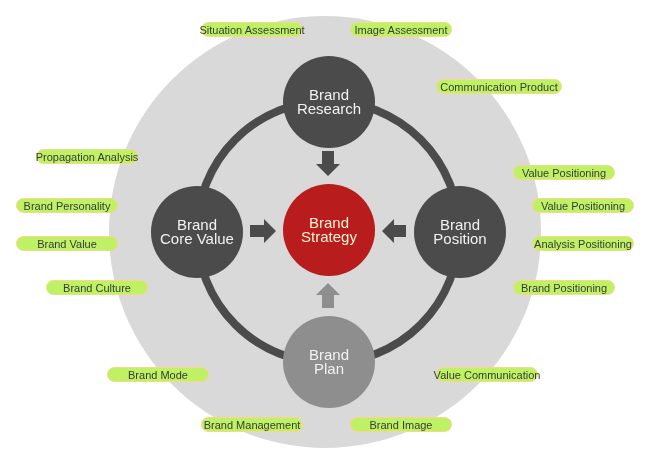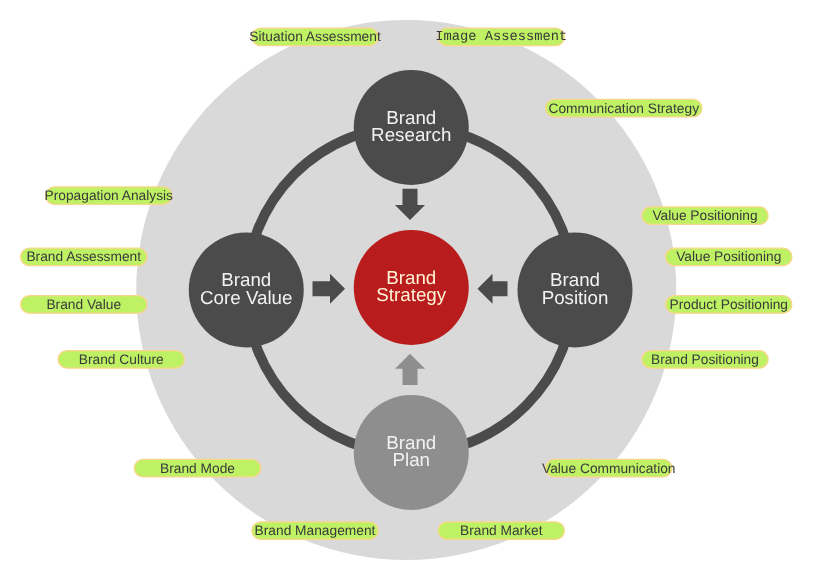--- a/index.html
+++ b/index.html
@@ -35,27 +35,27 @@
 Research</div>
   <div class="node dark" style="left:151px;top:186px;width:92px;height:92px;">Brand
 Core Value</div>
   <div class="node dark" style="left:414px;top:186px;width:92px;height:92px;">Brand
 Position</div>
   <div class="node light" style="left:283px;top:316px;width:92px;height:92px;">Brand
 Plan</div>
   <div class="node center" style="left:283px;top:184px;width:92px;height:92px;">Brand Strategy</div>
 
   <div class="pill" style="left:201px;top:22px;">Situation Assessment</div>
-  <div class="pill" style="left:350px;top:22px;font-family:Liberation Mono, monospace;">Image Assessment</div>
-  <div class="pill" style="left:436px;top:79px;width:126px;">Communication Strategy</div>
+  <div class="pill" style="left:350px;top:22px;">Image Assessment</div>
+  <div class="pill" style="left:436px;top:79px;width:126px;">Communication Product</div>
   <div class="pill" style="left:36px;top:149px;">Propagation Analysis</div>
   <div class="pill" style="left:513px;top:149px;margin-top:16px;">Value Positioning</div>
-  <div class="pill" style="left:16px;top:198px;">Brand Assessment</div>
+  <div class="pill" style="left:16px;top:198px;">Brand Personality</div>
   <div class="pill" style="left:532px;top:198px;">Value Positioning</div>
   <div class="pill" style="left:16px;top:236px;text-align:right;">Brand Value</div>
-  <div class="pill" style="left:532px;top:236px;">Product Positioning</div>
+  <div class="pill" style="left:532px;top:236px;">Analysis Positioning</div>
   <div class="pill" style="left:46px;top:280px;">Brand Culture</div>
   <div class="pill" style="left:513px;top:280px;">Brand Positioning</div>
   <div class="pill" style="left:107px;top:367px;">Brand Mode</div>
   <div class="pill" style="left:436px;top:367px;">Value Communication</div>
   <div class="pill" style="left:201px;top:417px;">Brand Management</div>
-  <div class="pill" style="left:350px;top:417px;">Brand Market</div>
+  <div class="pill" style="left:350px;top:417px;">Brand Image</div>
 </div>
 
 </body></html>

